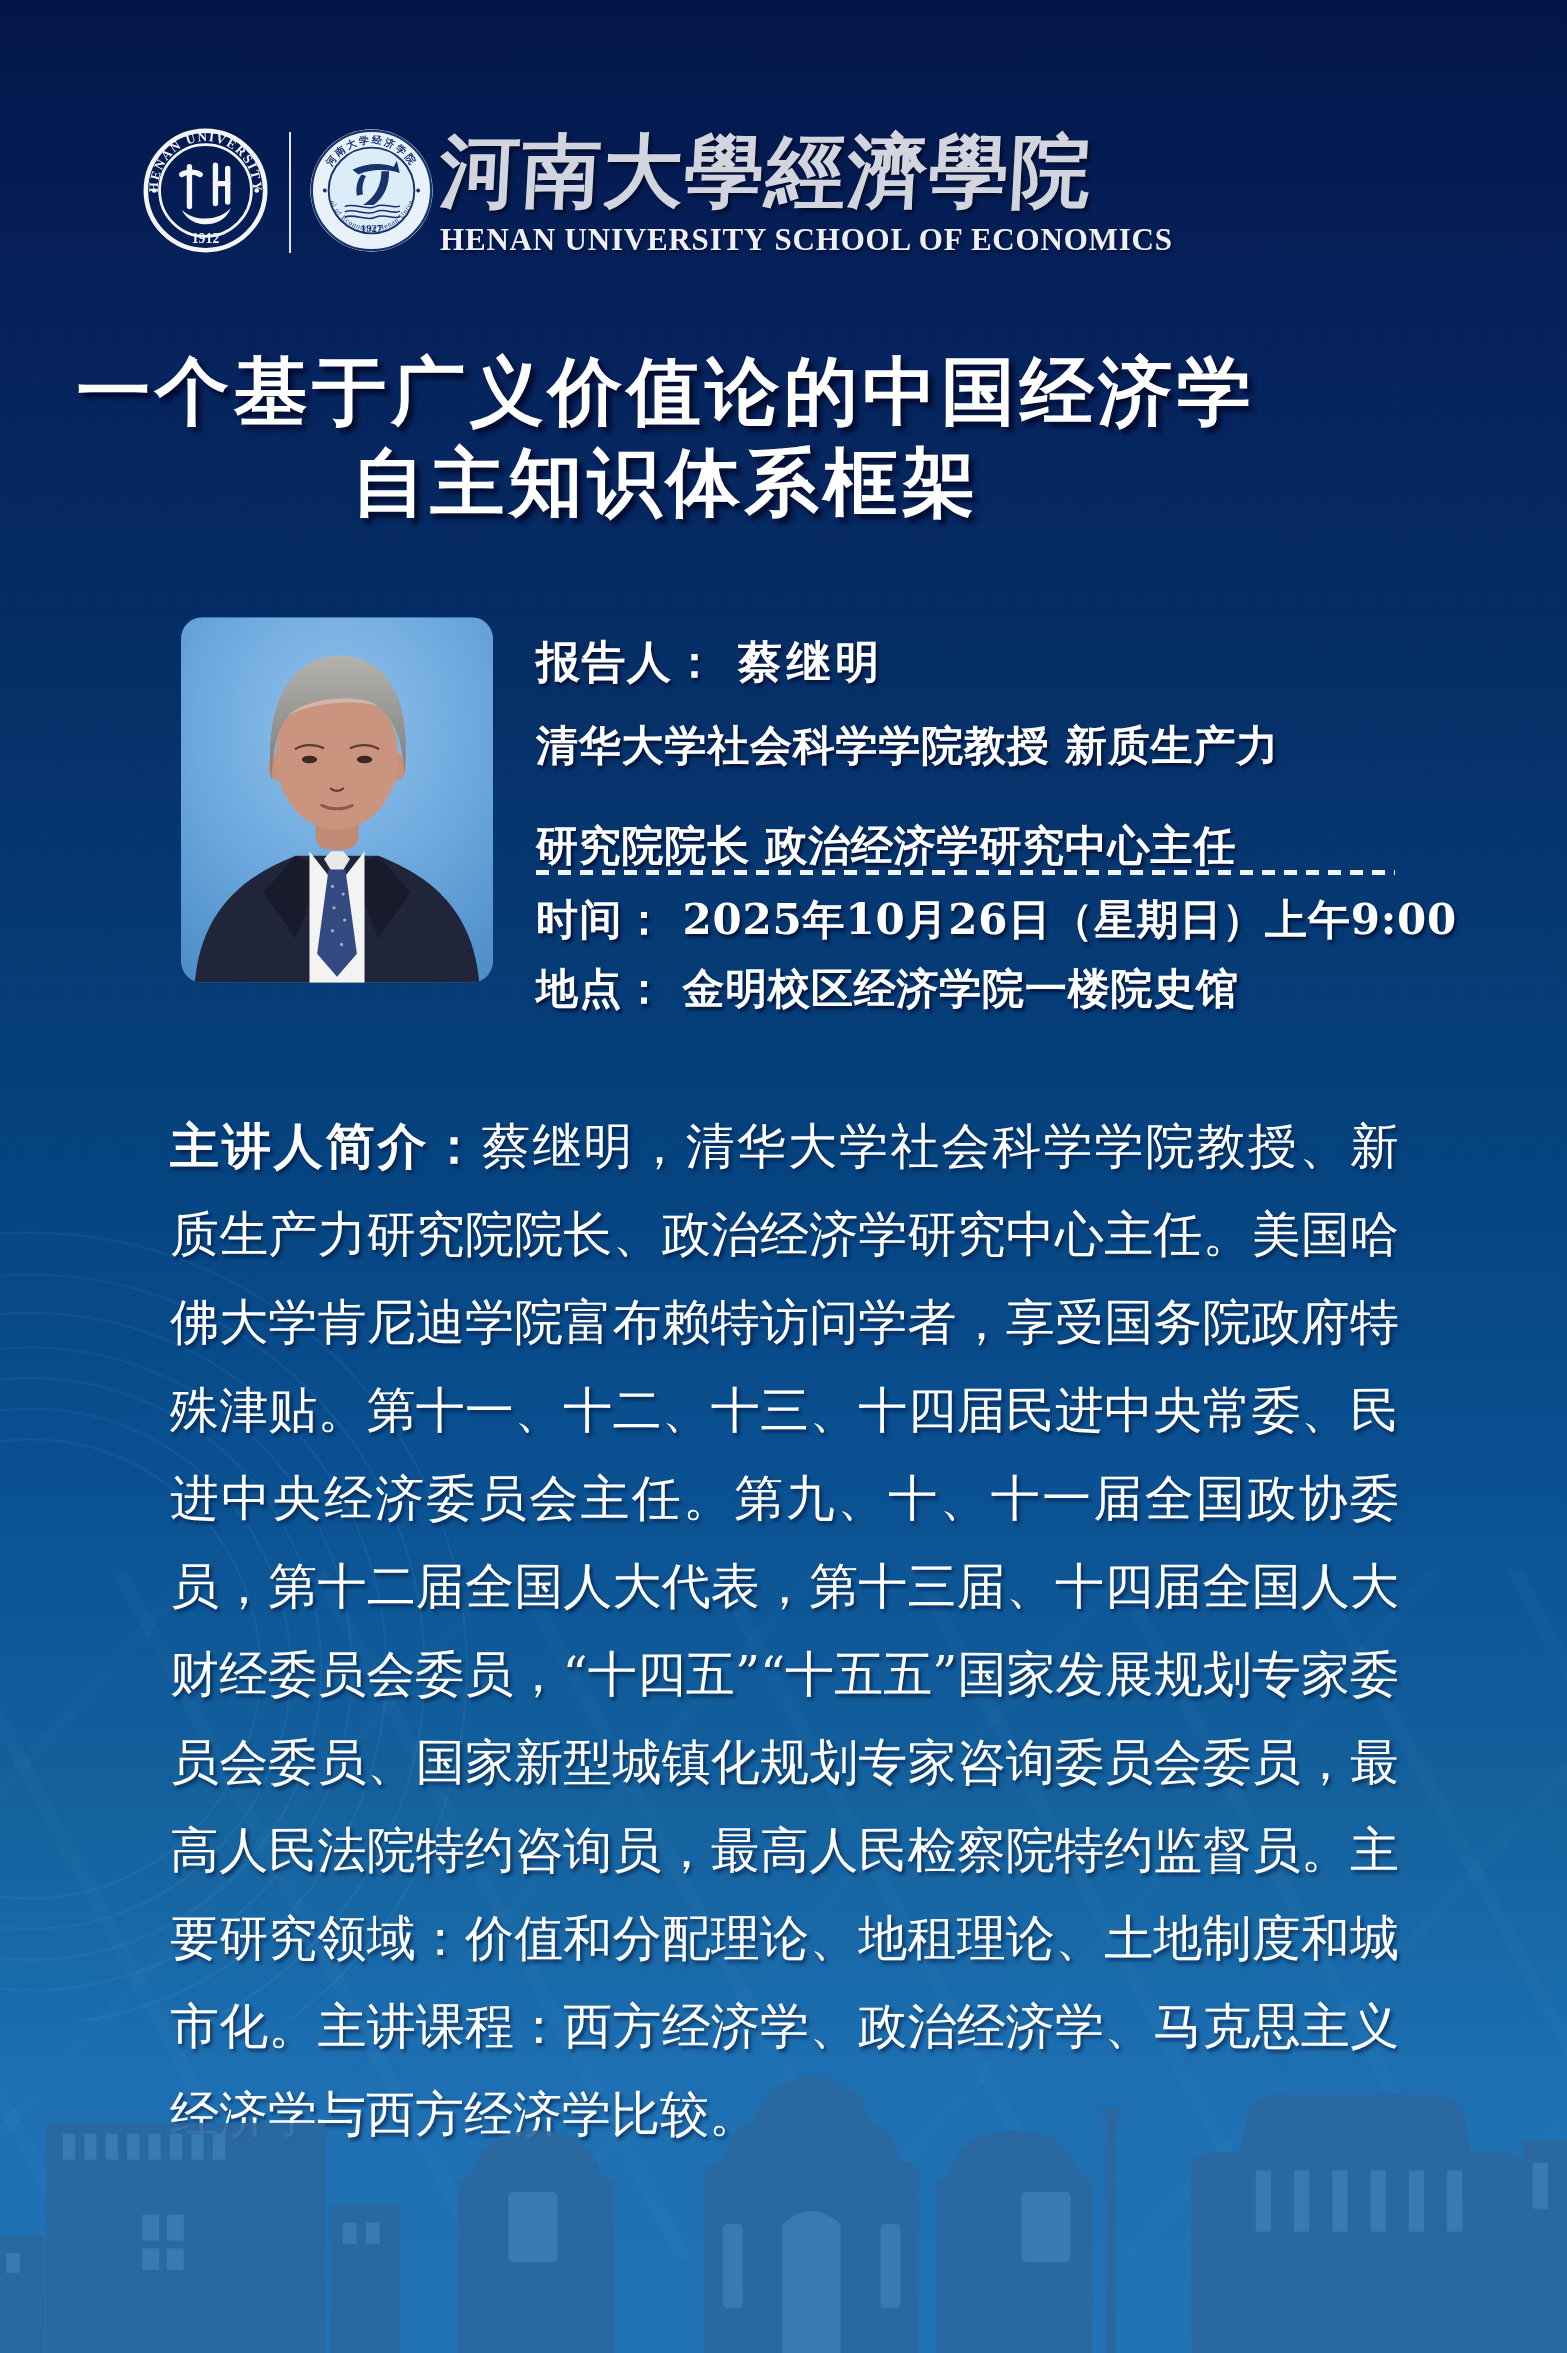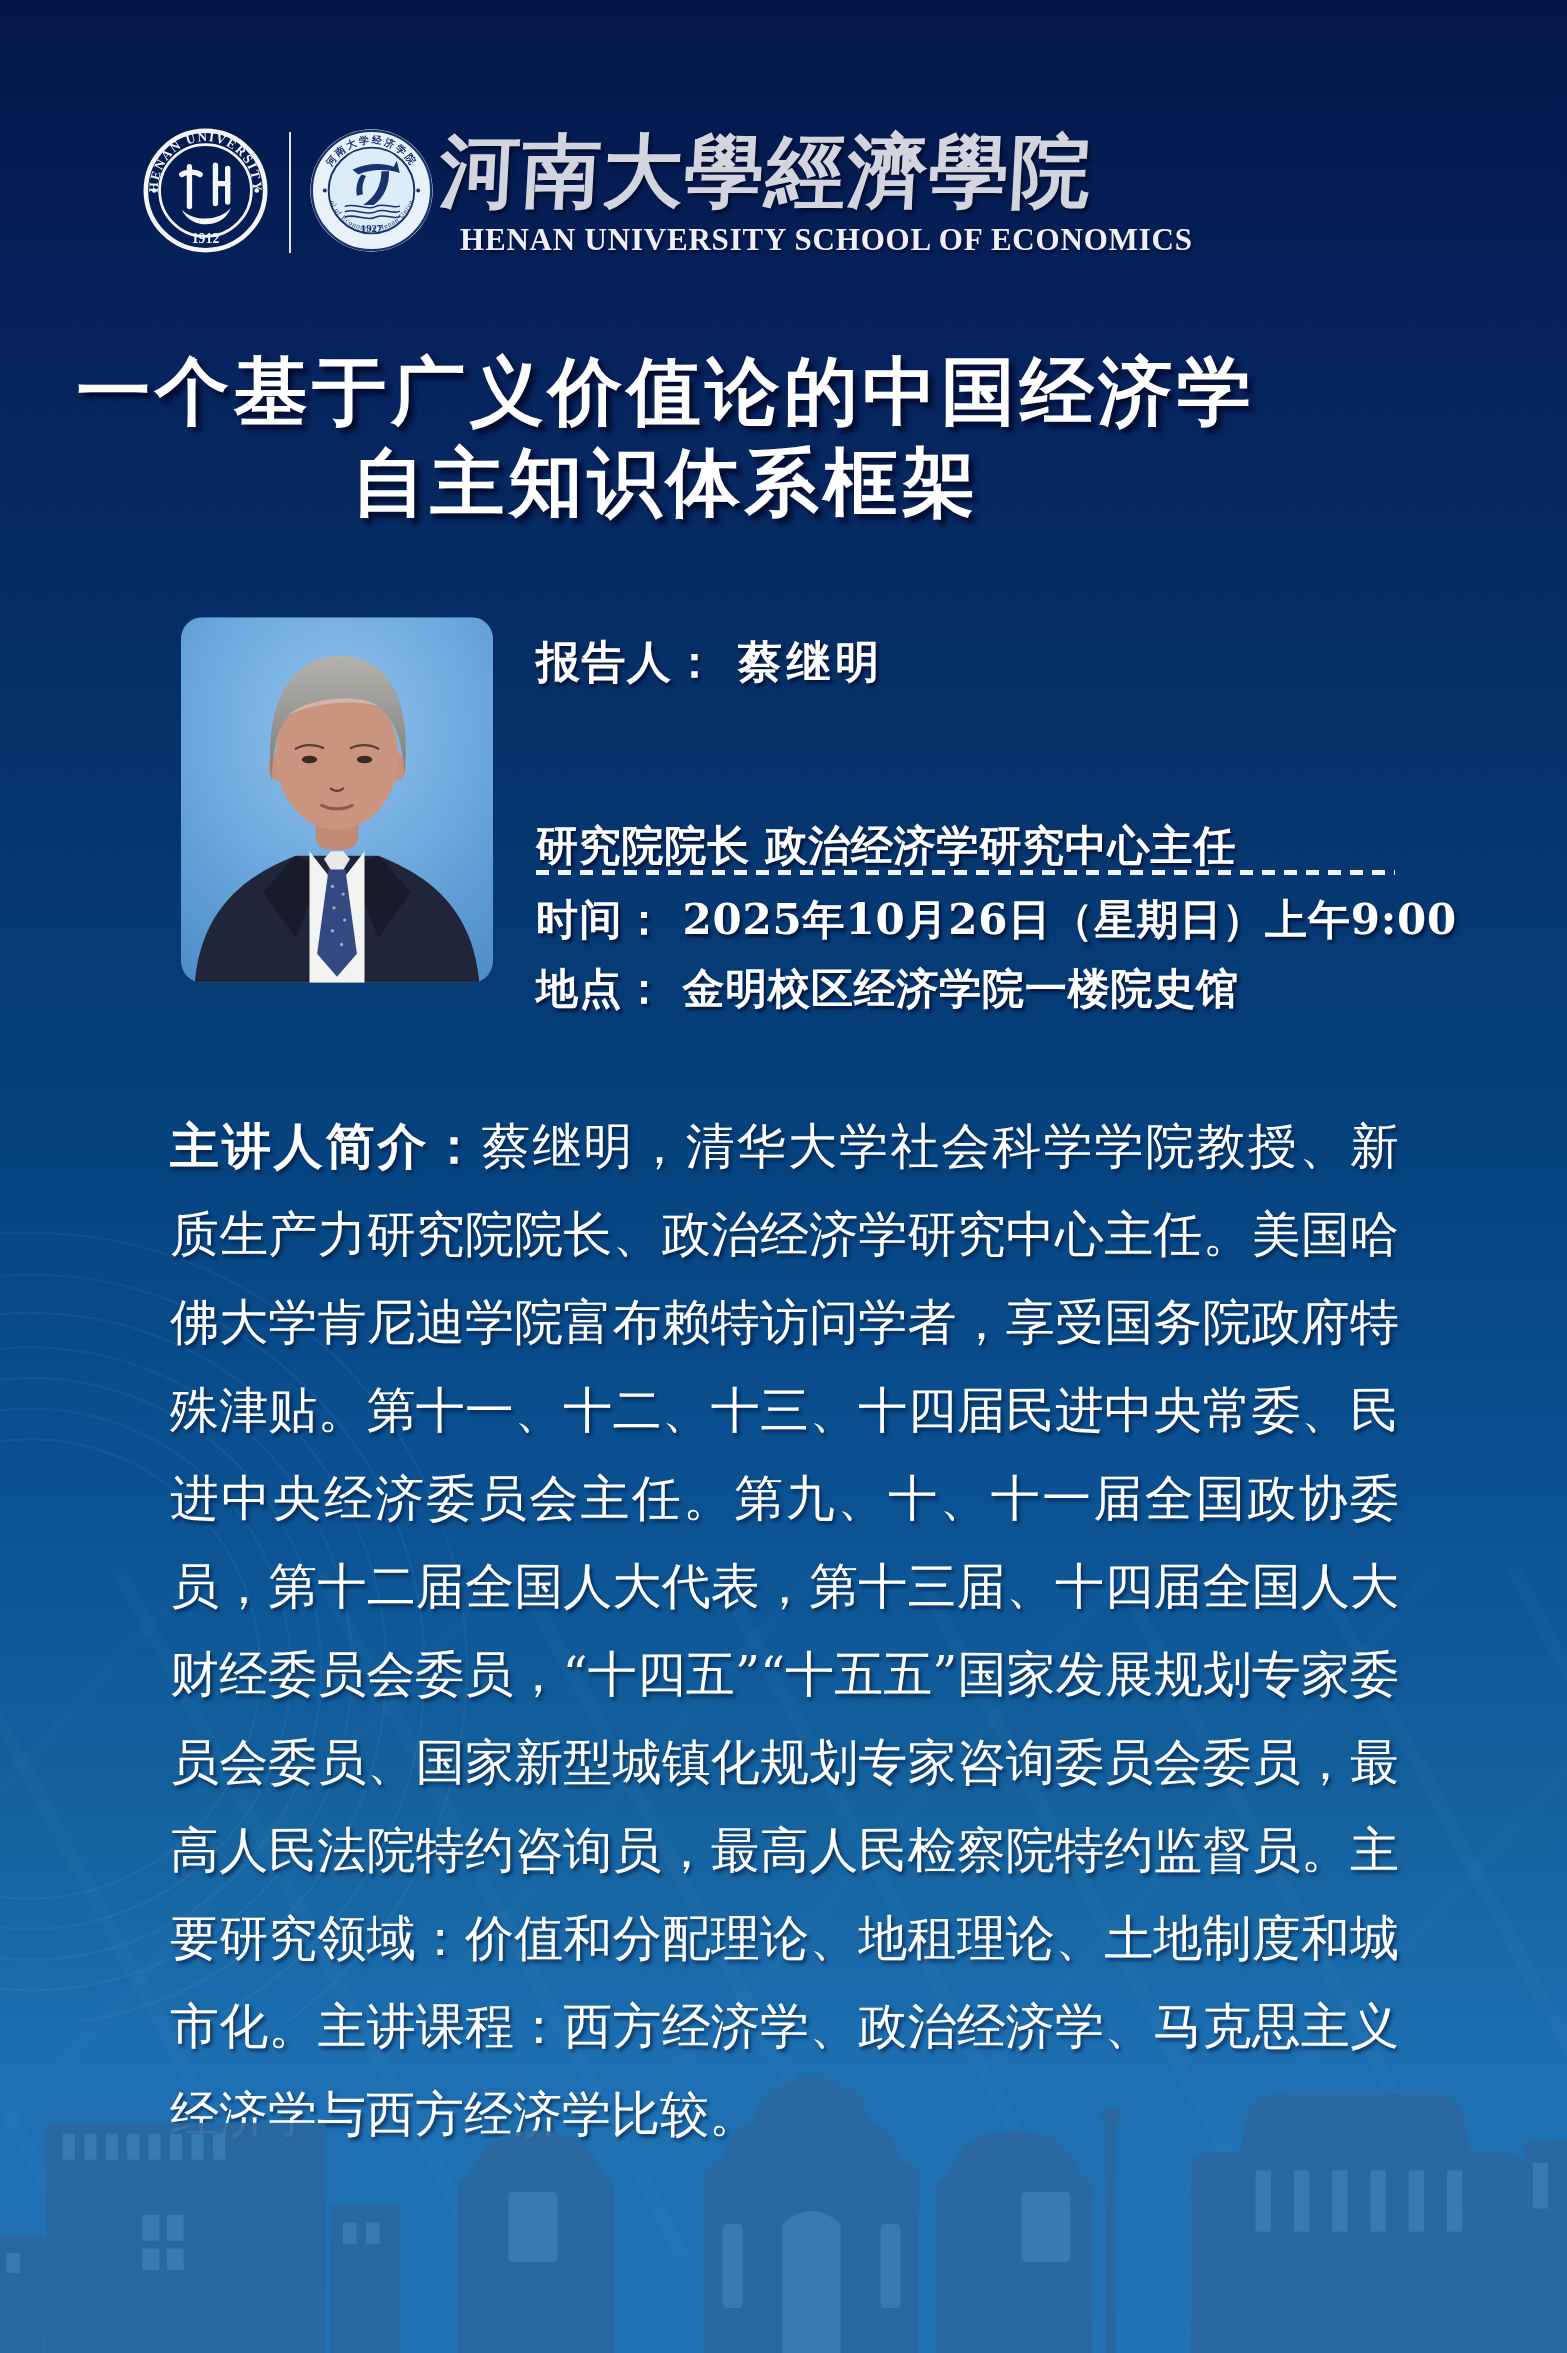--- a/index.html
+++ b/index.html
@@ -33,21 +33,20 @@
     left:440px;top:121px;width:612px;height:100px;
     font-family:"DejaVu Serif",serif;font-weight:bold;font-size:80px;line-height:100px;
     color:#d2d5de;letter-spacing:1.5px;white-space:nowrap;
     text-shadow:2.3px 3.1px 3.8px rgba(2,8,35,.8);transform:skewX(-3deg);
   }
   .hdr-en{
     left:440px;top:222px;width:612px;text-align:center;
     font-family:"Liberation Serif",serif;font-weight:bold;font-size:31px;
     color:#eef0f6;letter-spacing:0.8px;white-space:nowrap;
     text-shadow:1.5px 2.3px 3.1px rgba(2,8,35,.8);
-    margin-left:20px;
   }
   
   .title{
     left:0;top:346px;width:1332px;text-align:center;
     font-weight:900;font-size:74px;line-height:91px;letter-spacing:4.6px;
     color:#ffffff;text-shadow:4.6px 5.4px 5.4px rgba(2,8,40,.9);
   }
   
   .photo{left:181px;top:617px;}
   .sp-line1{left:536px;top:634px;font-size:44px;line-height:55px;white-space:nowrap;}
@@ -214,20 +213,21 @@
         <ellipse cx="168" cy="186" rx="10" ry="5"></ellipse>
         <ellipse cx="240" cy="186" rx="10" ry="5"></ellipse>
       </g>
       <path d="M184,246 C196,252 212,252 224,246" stroke="#8c5a4a" stroke-width="4" stroke-linecap="round" fill="none"></path>
     </g>
   </svg>
 
   <div class="abs sp-line1">
     <span class="sp-label">报告人：</span><span class="sp-name">蔡继明</span>
   </div>
+  <div class="abs sp-aff sp-aff1">清华大学社会科学学院教授 新质生产力</div>
   <div class="abs sp-aff sp-aff2">研究院院长 政治经济学研究中心主任</div>
   <div class="abs dashes"></div>
   <div class="abs sp-meta sp-time">
     <span class="lab">时间：</span><span class="val">2025年10月26日（星期日）上午9:00</span>
   </div>
   <div class="abs sp-meta sp-place">
     <span class="lab">地点：</span><span class="val">金明校区经济学院一楼院史馆</span>
   </div>
 
   <div class="abs bio">

